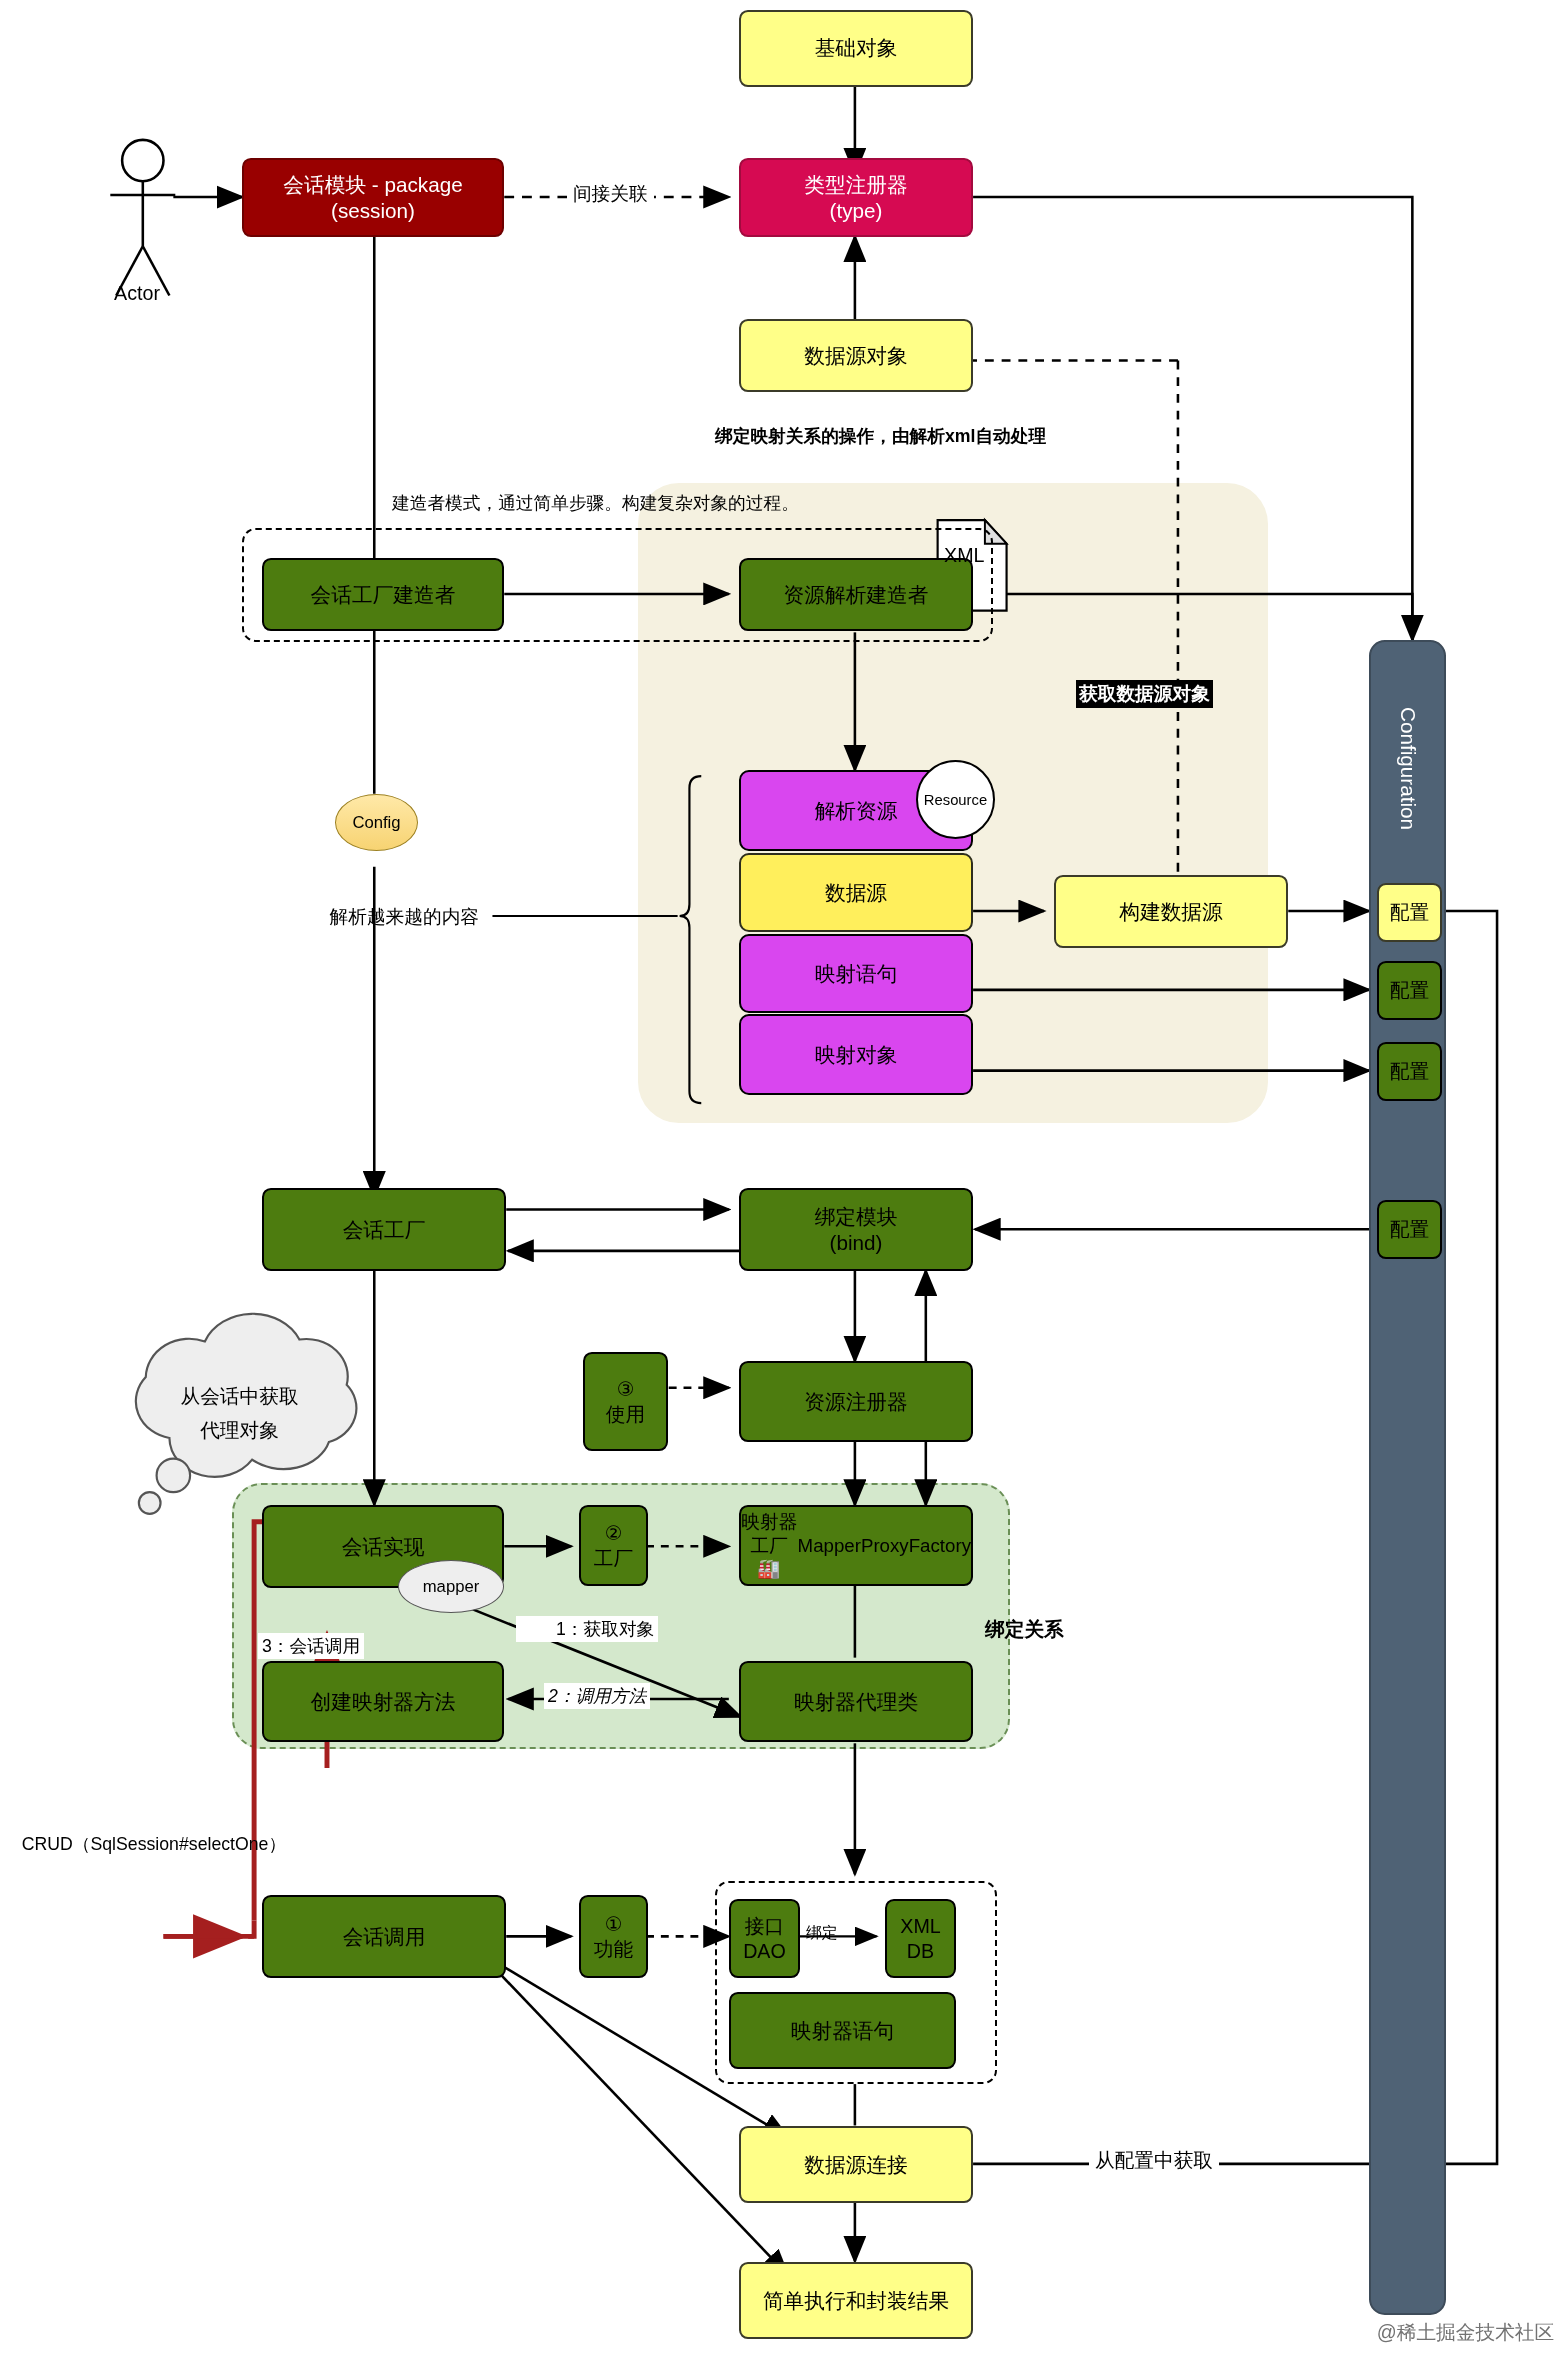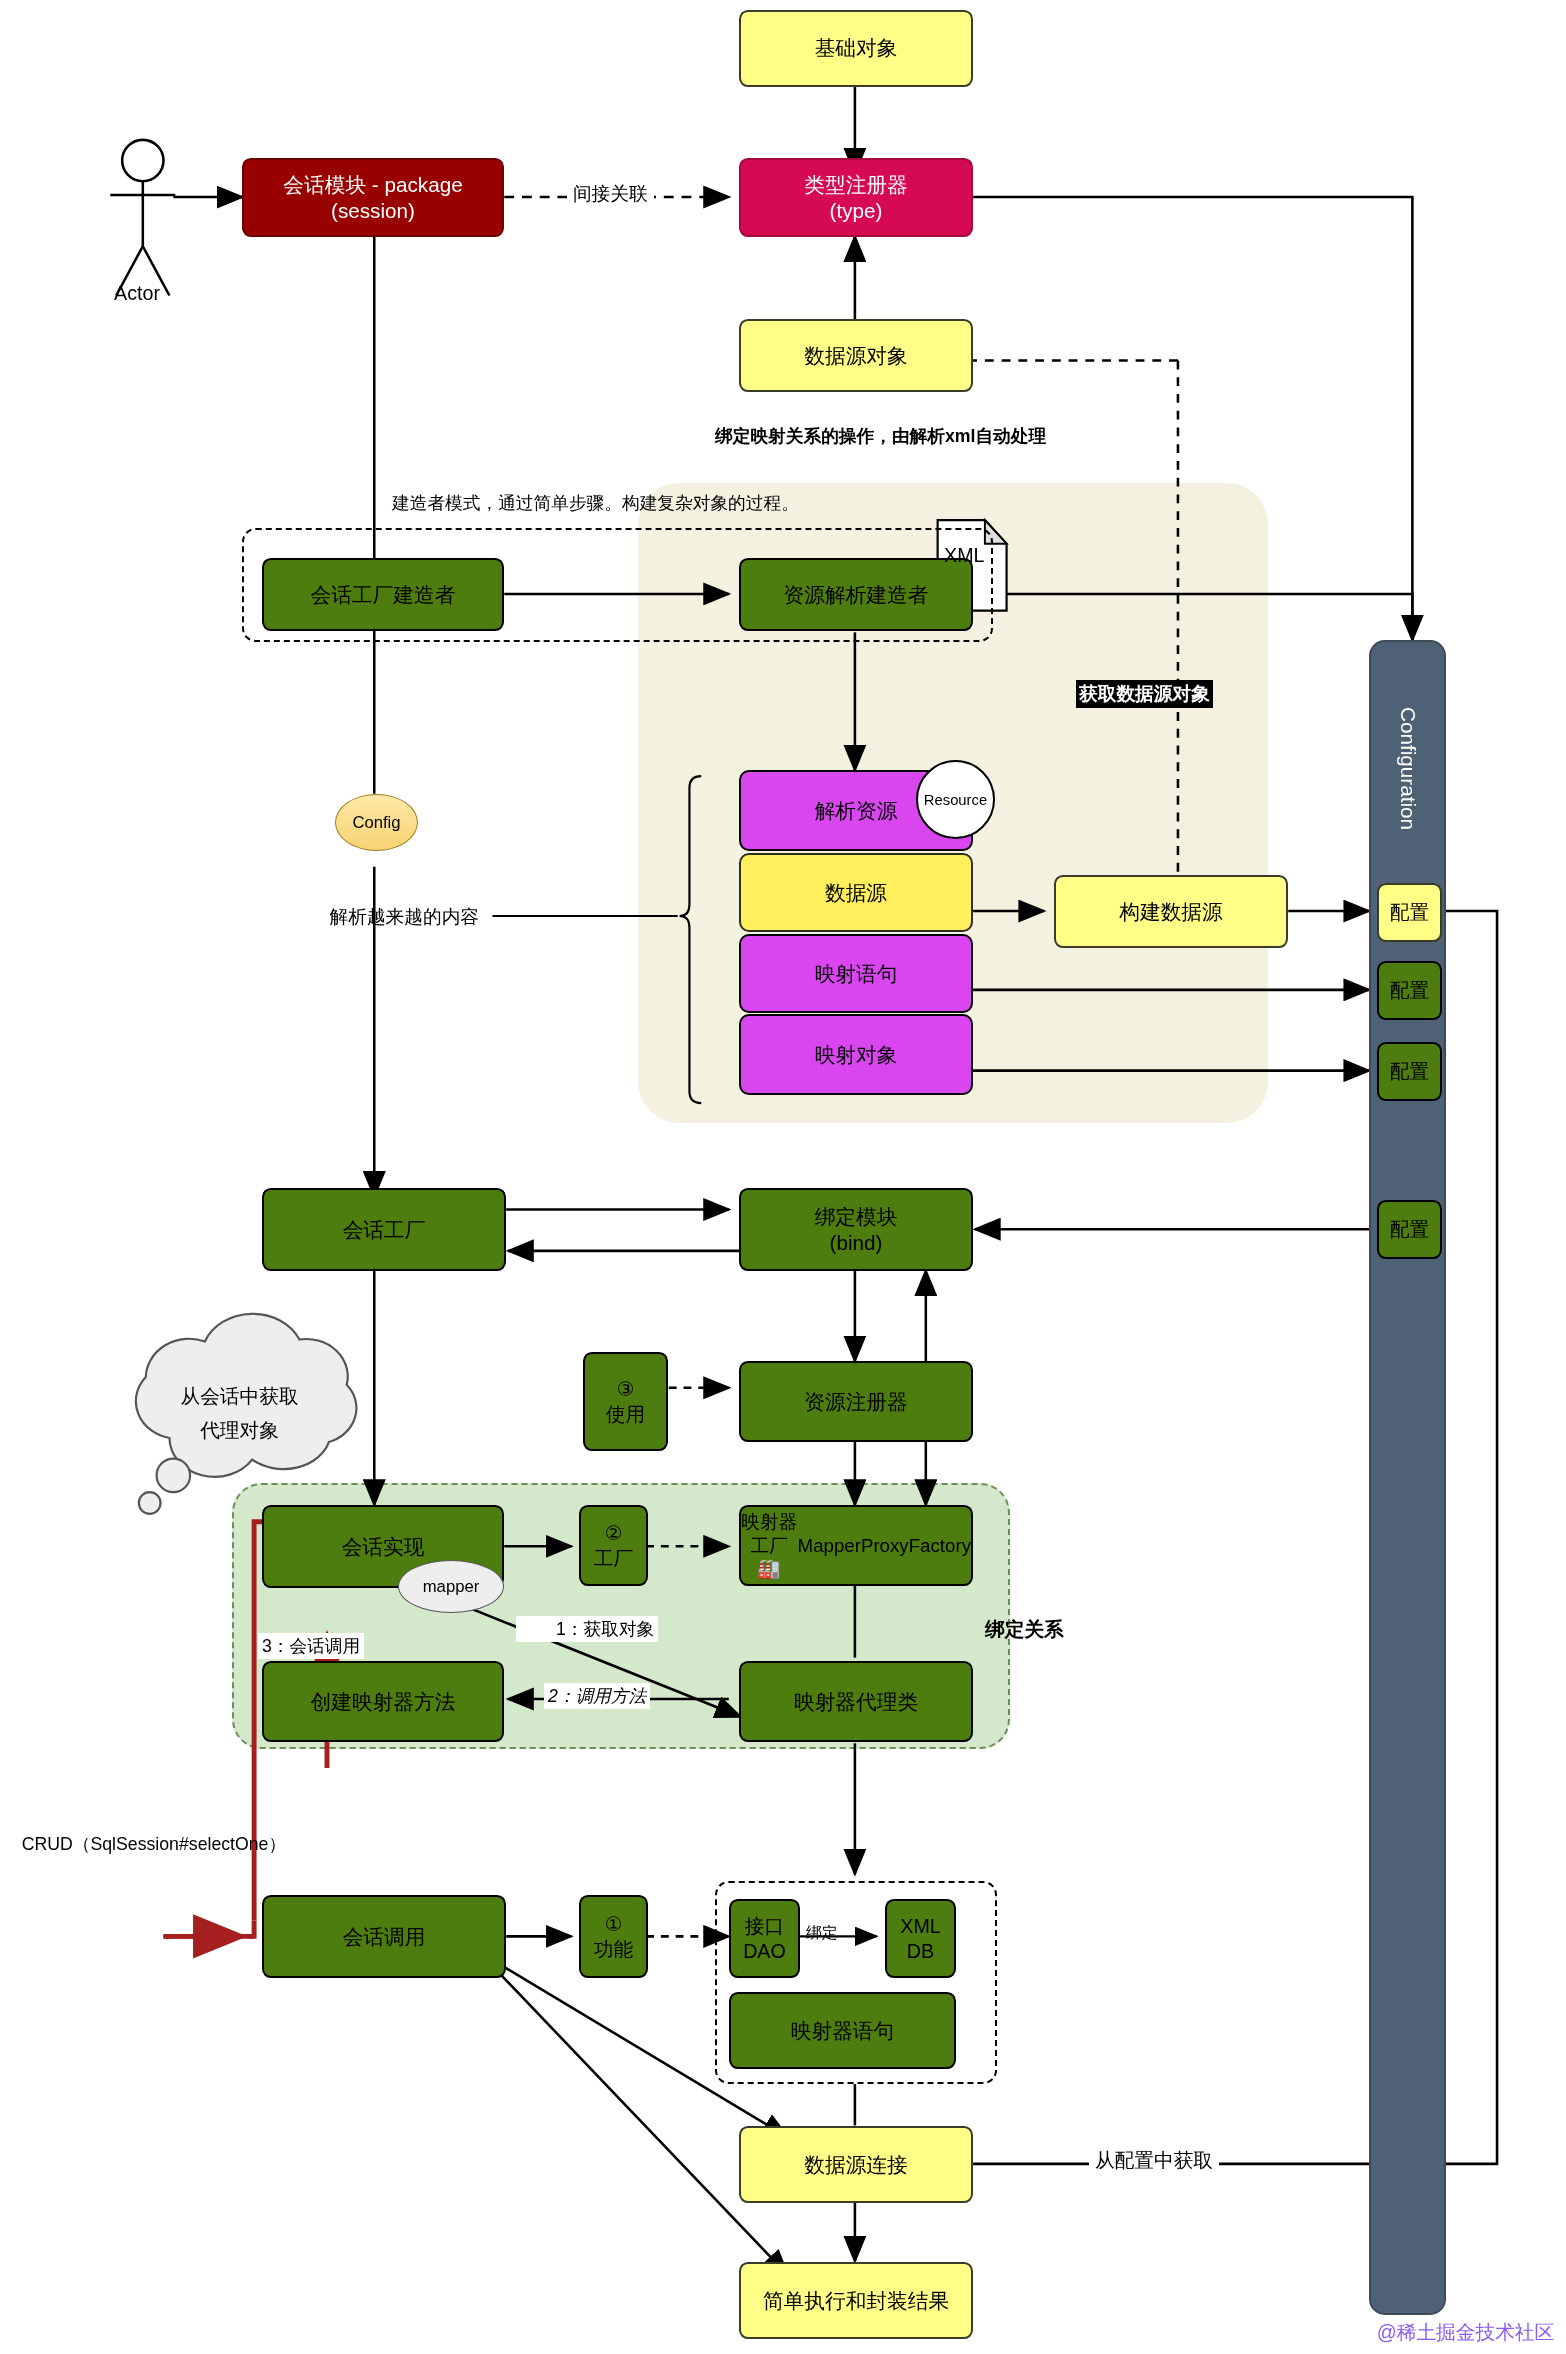--- a/index.html
+++ b/index.html
@@ -38,21 +38,21 @@
            background:linear-gradient(180deg,#ffe9a8,#f7d372);display:flex;
            align-items:center;justify-content:center;}
   .circleTag{position:absolute;border:2px solid #000;border-radius:50%;background:#fff;
              display:flex;align-items:center;justify-content:center;}
   .greyEllipse{position:absolute;border:1.5px solid #555;border-radius:50%;
                background:#eeeeee;display:flex;align-items:center;justify-content:center;}
 
   .vlabel{position:absolute;writing-mode:vertical-rl;text-orientation:mixed;
           display:flex;align-items:center;justify-content:center;}
 
-  .watermark{position:absolute;right:11.8px;bottom:7.9px;color:#8b5cf6;font-size:19.7px;
+  .watermark{position:absolute;right:11.8px;bottom:7.9px;color:#737373;font-size:19.7px;
              white-space:nowrap;text-align:center;}
   .stackGroup{position:absolute;}
   .stackGroup .cell{position:absolute;left:0;width:100%;box-sizing:border-box;
                     border:2px solid #000;border-radius:9.9px;background:#d946ef;
                     display:flex;align-items:center;justify-content:center;}
   .stackGroup .cell.y{background:#ffef5c;border-color:#2e2e1d;}
 </style>
 </head>
 <body>
 

